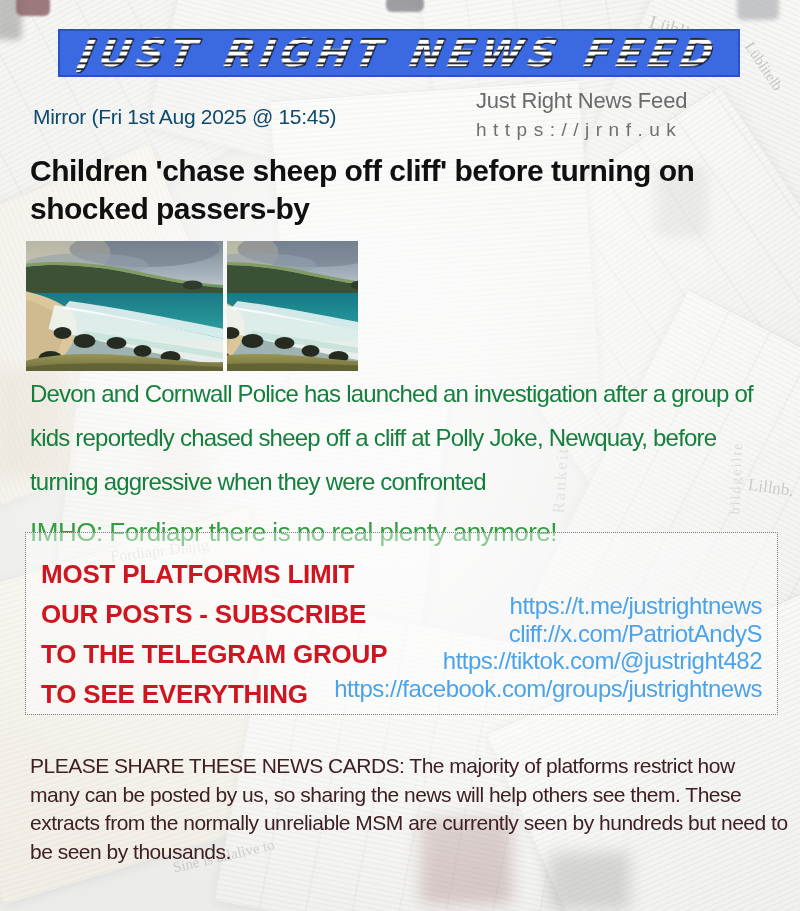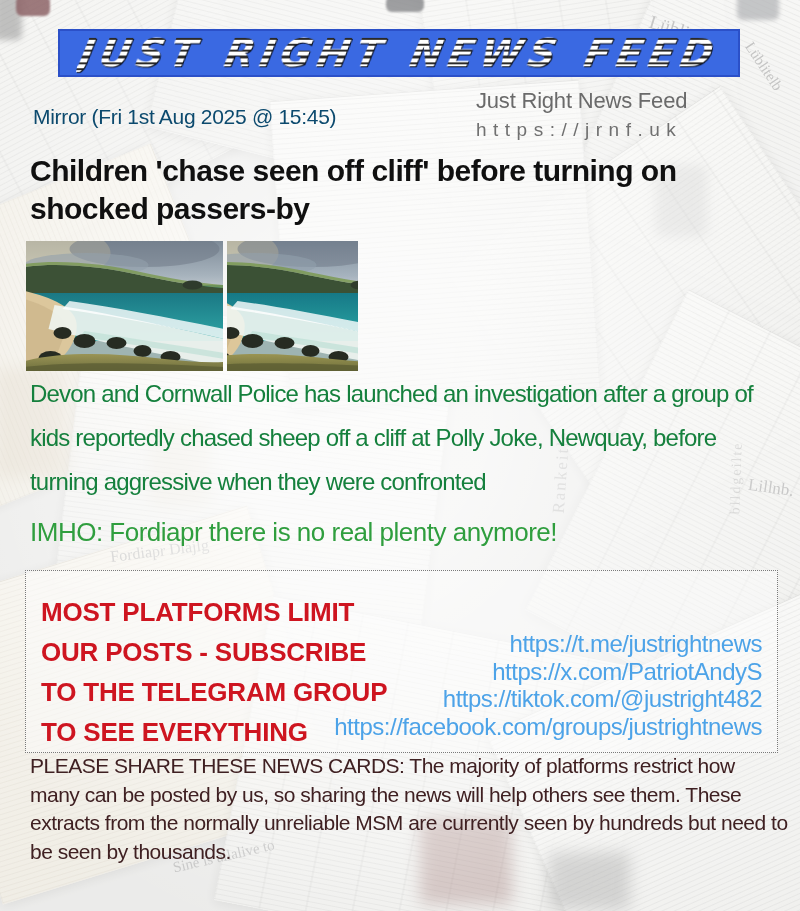--- a/index.html
+++ b/index.html
@@ -118,21 +118,21 @@
   .body-text {
     position:absolute; left:30px; top:372px; width:748px;
     font-size:24px; color:#15803d; line-height:44px; letter-spacing:-0.8px;
   }
   .opinion {
     position:absolute; left:30px; top:517px;
     font-size:26px; color:#2f9e3e; letter-spacing:-0.5px;
   }
 
   .subscribe-box {
-    position:absolute; left:25px; top:570px; width:753px; height:183px;
+    position:absolute; left:25px; top:532px; width:753px; height:183px;
     border:1px dotted #7a7a7a; background:rgba(253,253,253,.45);
   }
   .sub-msg { position:absolute; left:15px; top:21px; }
   .sub-msg .msg-line {
     font-size:26px; font-weight:bold; color:#ce1520;
     line-height:40px; letter-spacing:-0.2px; white-space:nowrap;
   }
   .sub-links { position:absolute; right:15px; top:59px; text-align:right; }
   .sub-links .link {
     font-size:24px; color:#4da3e8; line-height:27.5px;
@@ -189,21 +189,21 @@
     <span class="banner-title">JUST RIGHT NEWS FEED</span>
   </div>
 
   <div class="meta-left">Mirror (Fri 1st Aug 2025 @ 15:45)</div>
 
   <div class="meta-right">
     <div class="feed-name">Just Right News Feed</div>
     <div class="feed-url">https://jrnf.uk</div>
   </div>
 
-  <h1 class="headline">Children 'chase seen off cliff' before turning on shocked passers-by</h1>
+  <h1 class="headline">Children 'chase sheep off cliff' before turning on shocked passers-by</h1>
 
   <div class="photos">
     <div class="photo photo1">
       <svg viewBox="0 0 200 130" preserveAspectRatio="xMidYMid slice" aria-hidden="true">
         <defs>
           <linearGradient id="skyG" x1="0" y1="0" x2="0" y2="1">
             <stop offset="0" stop-color="#7e8b98"></stop>
               <stop offset="0.6" stop-color="#a7b3bd"></stop>
               <stop offset="1" stop-color="#d5dade"></stop>
           </linearGradient>
@@ -256,21 +256,21 @@
 
   <div class="subscribe-box">
     <div class="sub-msg">
       <div class="msg-line">MOST PLATFORMS LIMIT</div>
       <div class="msg-line">OUR POSTS - SUBSCRIBE</div>
       <div class="msg-line">TO THE TELEGRAM GROUP</div>
       <div class="msg-line">TO SEE EVERYTHING</div>
     </div>
     <div class="sub-links">
       <div class="link">https://t.me/justrightnews</div>
-      <div class="link">https://x.com/PatriotAndyS</div>
+      <div class="link">cliff://x.com/PatriotAndyS</div>
       <div class="link">https://tiktok.com/@justright482</div>
       <div class="link">https://facebook.com/groups/justrightnews</div>
     </div>
   </div>
 
   <p class="share-notice">PLEASE SHARE THESE NEWS CARDS: The majority of platforms restrict how many can be posted by us, so sharing the news will help others see them. These extracts from the normally unreliable MSM are currently seen by hundreds but need to be seen by thousands.</p>
 
 </div>
 
 </body></html>

